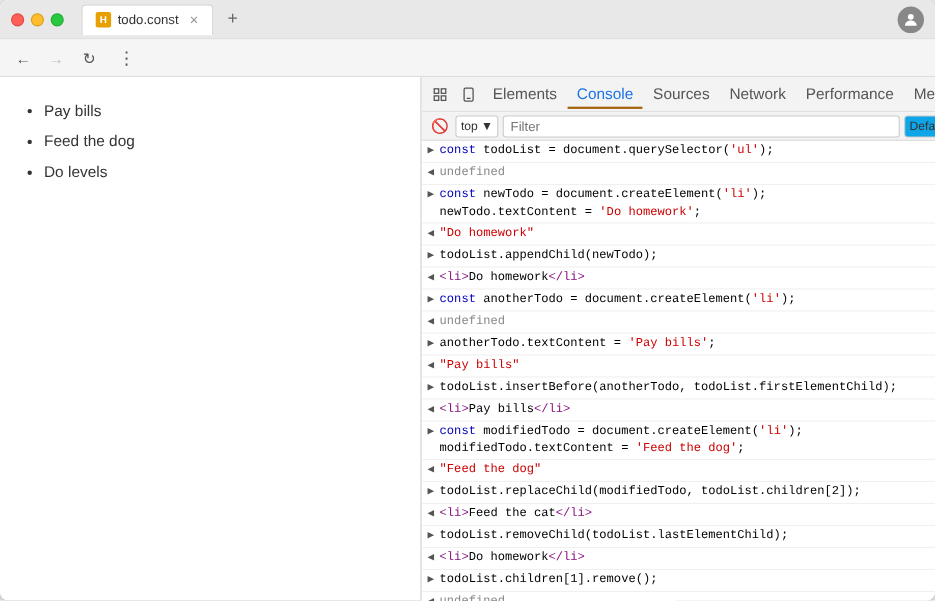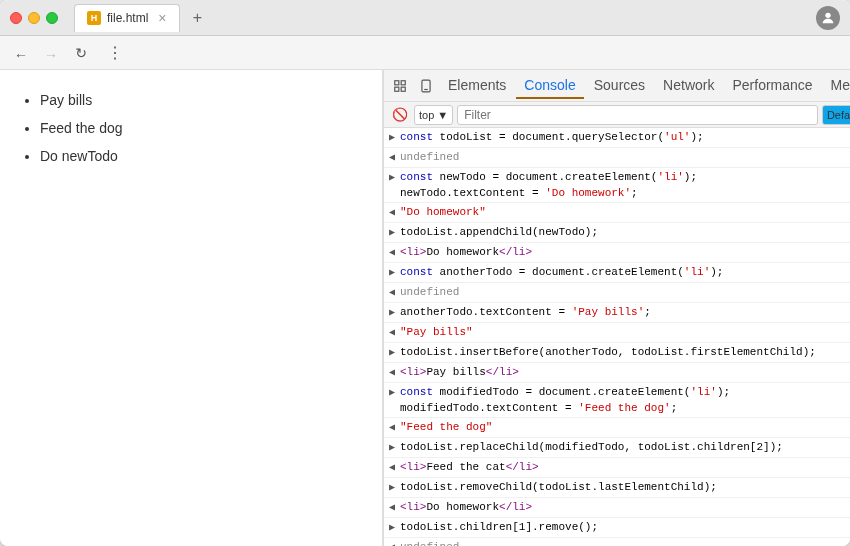--- a/index.html
+++ b/index.html
@@ -366,21 +366,21 @@
 
   <div class="title-bar">
     <div class="traffic-lights">
       <div class="traffic-light tl-red"></div>
       <div class="traffic-light tl-yellow"></div>
       <div class="traffic-light tl-green"></div>
     </div>
     <div class="tab-bar">
       <div class="tab">
         <span class="tab-icon">H</span>
-        <span>file.html</span>
+        <span>todo.const</span>
         <span class="tab-close">×</span>
       </div>
       <button class="new-tab-btn">+</button>
     </div>
     <div class="account-icon">
       <svg width="16" height="16" viewBox="0 0 24 24" fill="white">
           <circle cx="12" cy="8" r="4"></circle>
           <path d="M4 20c0-4 3.6-7 8-7s8 3 8 7"></path>
         </svg>
     </div>
@@ -392,21 +392,21 @@
     <button class="nav-btn">↻</button>
     <button class="menu-btn">⋮</button>
   </div>
 
   <div class="content-area">
 
     <div class="page-content">
       <ul>
         <li>Pay bills</li>
         <li>Feed the dog</li>
-        <li>Do newTodo</li>
+        <li>Do levels</li>
       </ul>
     </div>
 
     <div class="devtools-panel">
 
       <div class="devtools-tabs">
         <button class="devtools-icon-btn" title="Inspect element">
           <svg width="14" height="14" viewBox="0 0 24 24" fill="none" stroke="currentColor" stroke-width="2">
               <rect x="3" y="3" width="7" height="7"></rect>
               <rect x="14" y="3" width="7" height="7"></rect>

